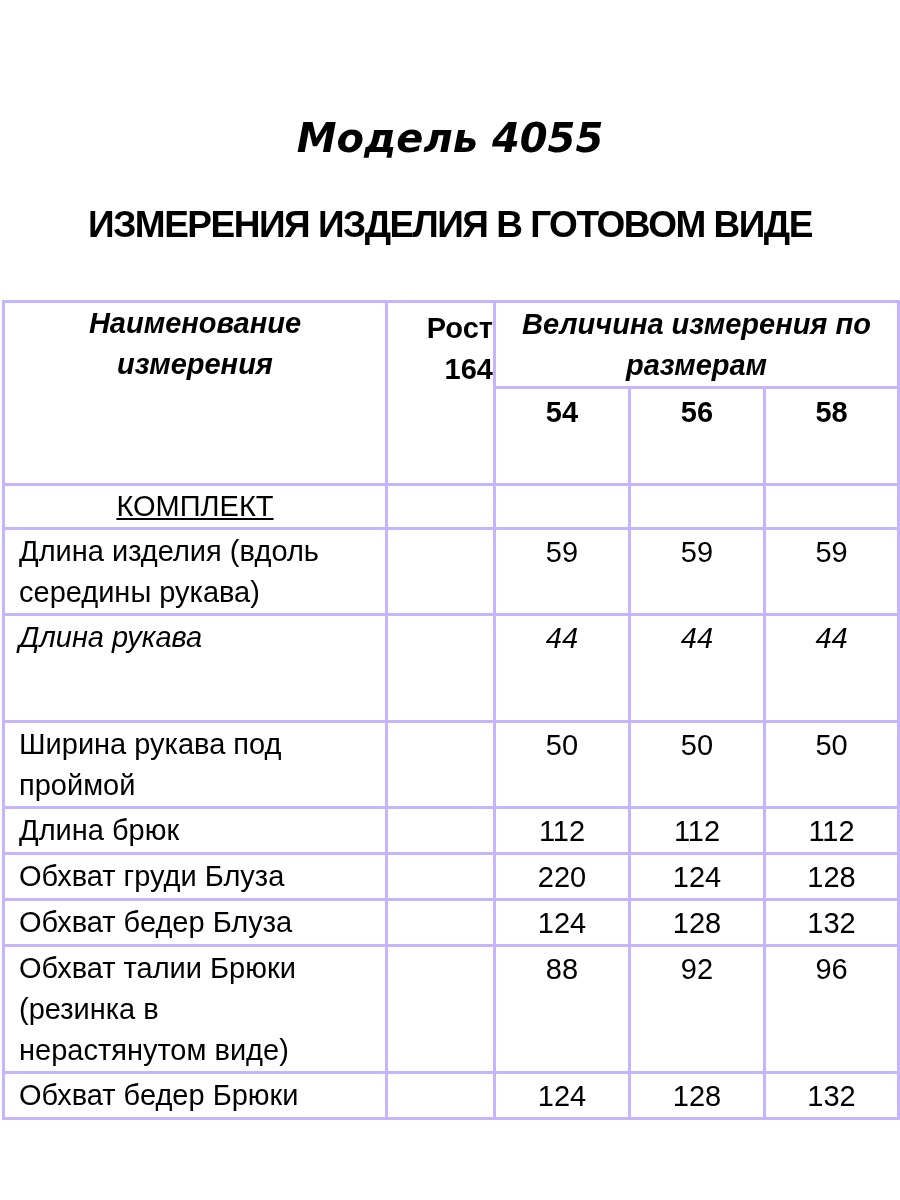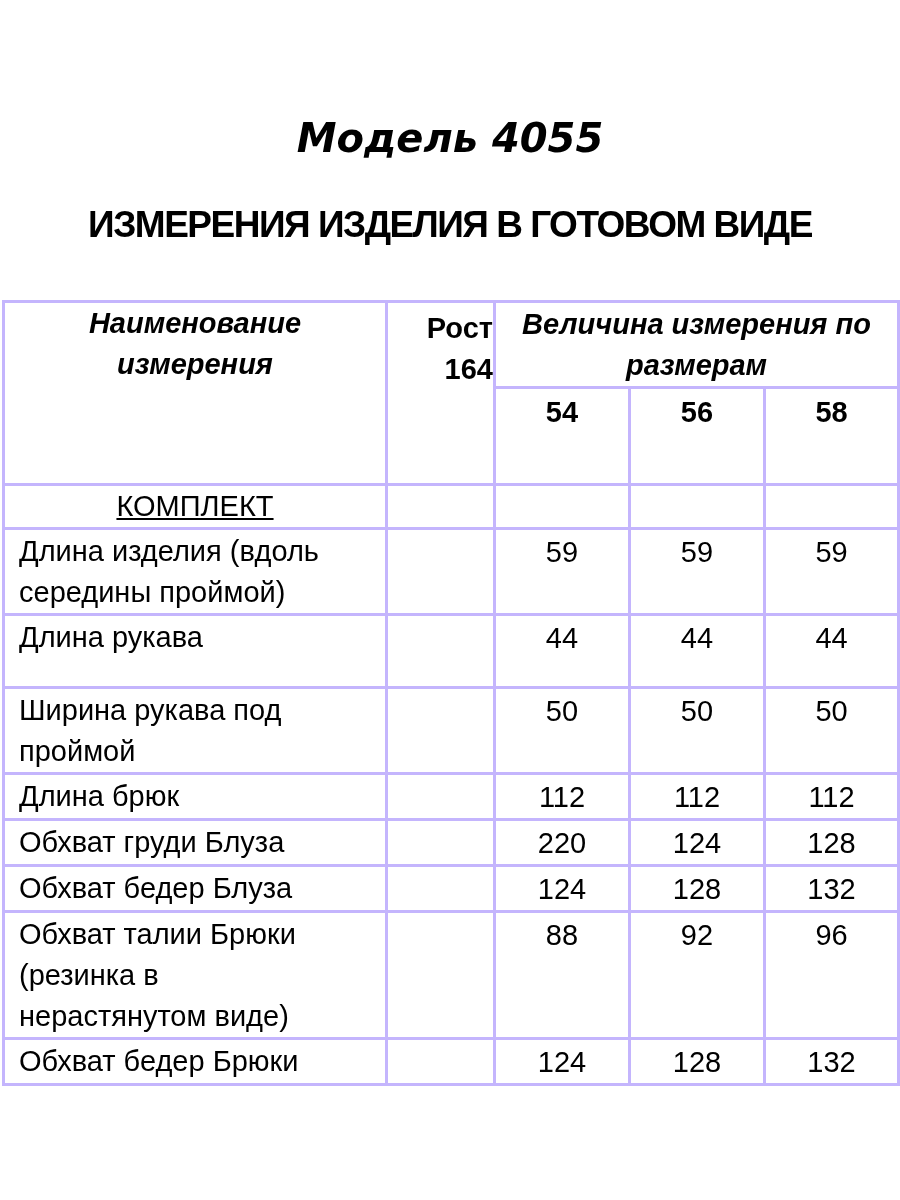--- a/index.html
+++ b/index.html
@@ -32,21 +32,21 @@
     vertical-align:top;
     font-size:29px; line-height:41px;
     overflow:hidden;
   }
 
   
   tr.hA  td { height:85px; }
   tr.hB  td { height:97px; }
   tr.rS  td { height:41px;text-decoration:underline; }
   tr.r1  td { height:85px; }
-  tr.r2  td { height:73px; }
+  tr.r2  td { height:107px;font-style:italic; }
   tr.r3  td { height:84px; }
   tr.r4  td { height:46px; }
   tr.r5  td { height:43px; }
   tr.r6  td { height:44px; }
   tr.r7  td { height:125px; }
   tr.r8  td { height:43px; }
 
   td.c-name {
     vertical-align:middle; text-align:center;
     font-weight:bold; font-style:italic;
@@ -104,21 +104,21 @@
     <tr class="rS">
       <td class="c-section">КОМПЛЕКТ</td>
       <td></td>
       <td></td>
       <td></td>
       <td></td>
     </tr>
 
     <tr class="r1">
       <td class="c-label">Длина изделия (вдоль
-середины проймой)</td>
+середины рукава)</td>
       <td></td>
       <td class="c-val">59</td>
       <td class="c-val">59</td>
       <td class="c-val">59</td>
     </tr>
     <tr class="r2">
       <td class="c-label">Длина рукава</td>
       <td></td>
       <td class="c-val">44</td>
       <td class="c-val">44</td>

